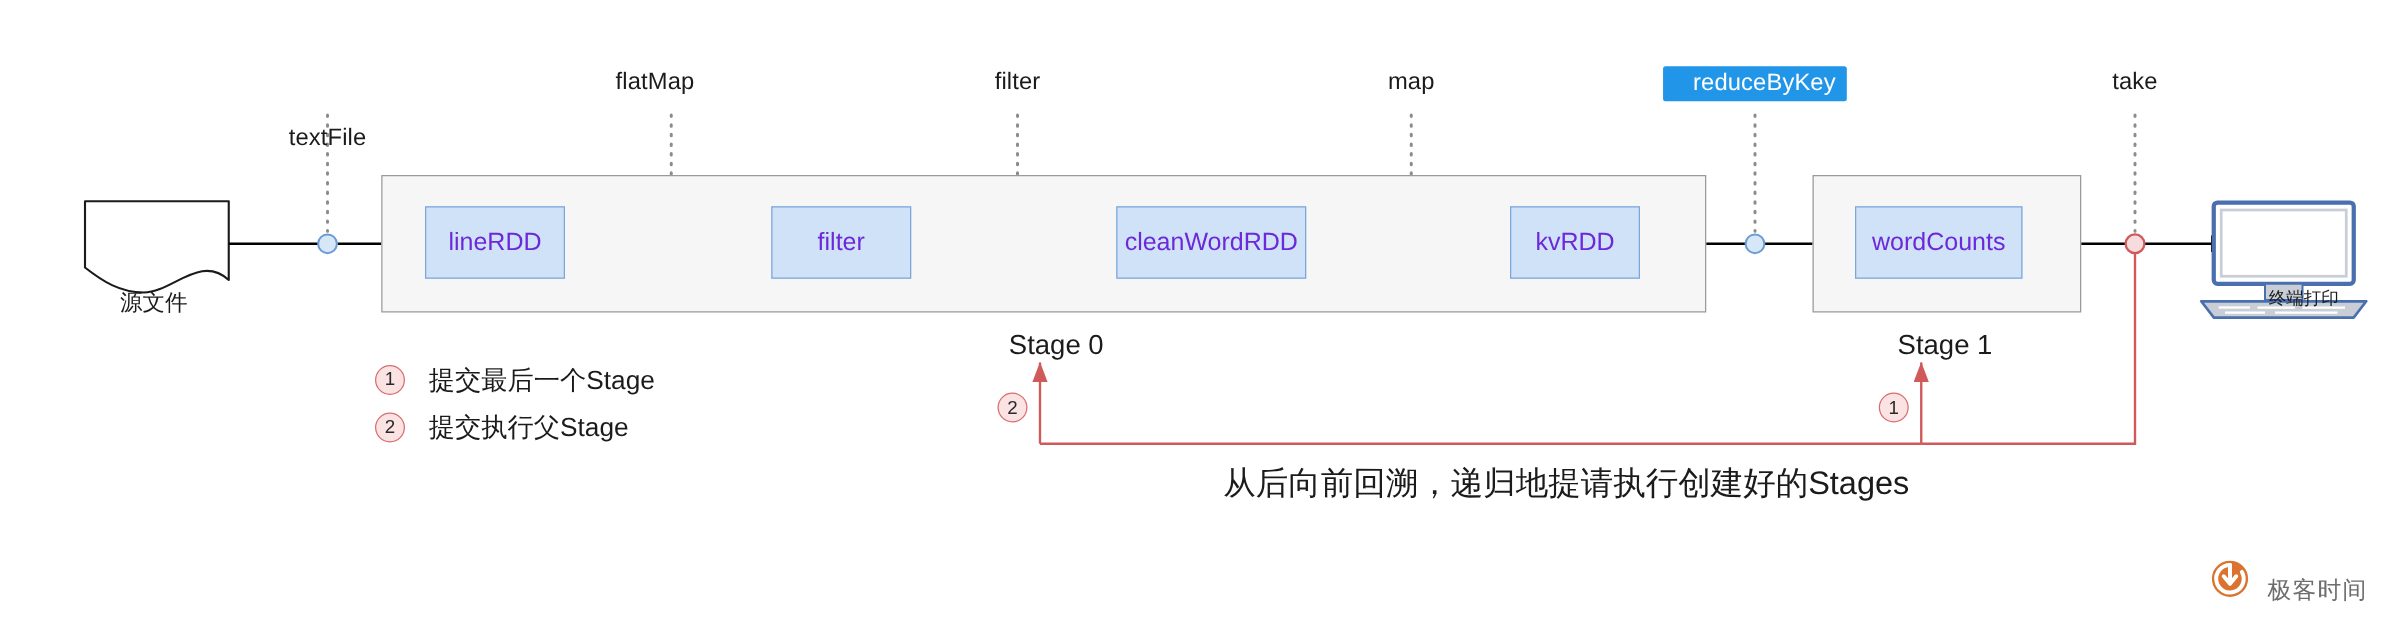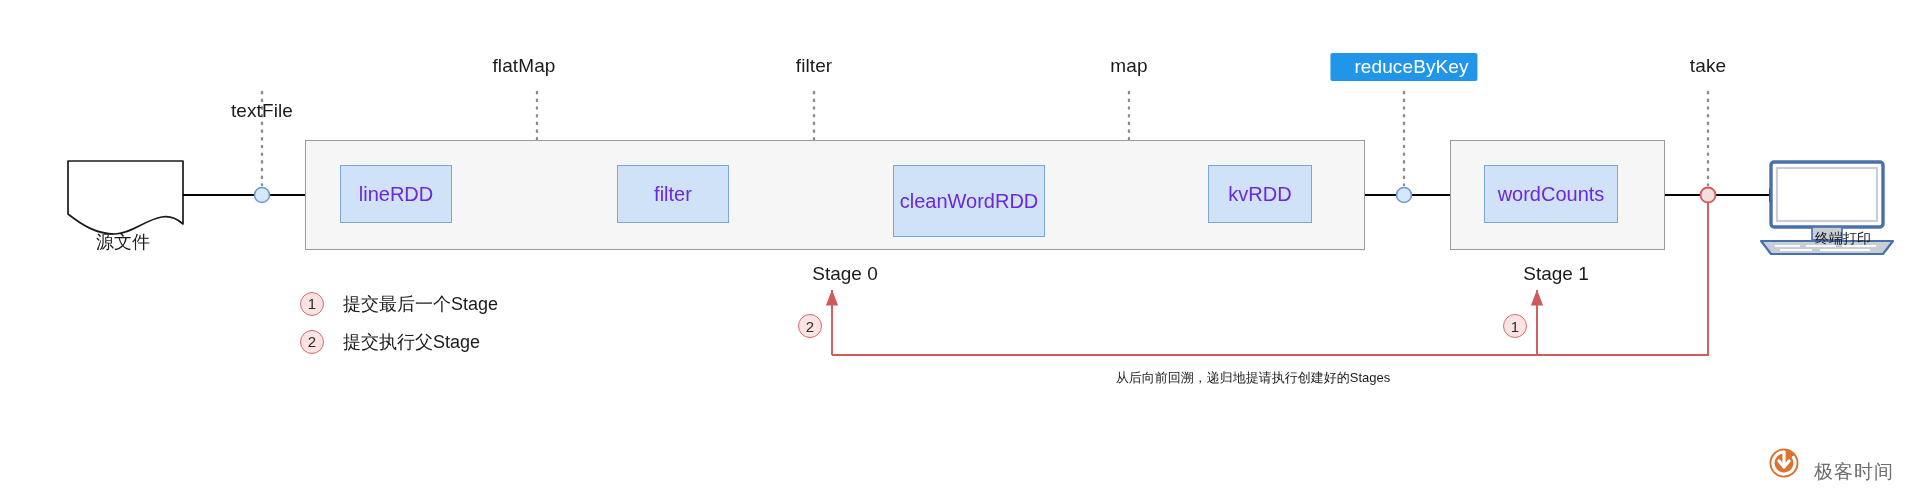--- a/index.html
+++ b/index.html
@@ -63,21 +63,21 @@
     align-items: center;
     justify-content: center;
     font-size: 20px;
     color: #6d28d9;
     white-space: nowrap;
   }
 
   
   .stage-caption {
     position: absolute;
-    font-size: 19px;
+    font-size: 22px;
     color: #1b1b1b;
     white-space: nowrap;
     transform: translateX(-50%);
   }
 
   
   .file-caption {
     position: absolute;
     font-size: 18px;
     color: #1b1b1b;
@@ -116,21 +116,21 @@
     color: #2a2a2a;
     font-size: 15px;
     display: flex;
     align-items: center;
     justify-content: center;
     flex: 0 0 auto;
     box-sizing: border-box;
   }
   .legend-text {
     margin-left: 19px;
-    font-size: 18px;
+    font-size: 21px;
     color: #1b1b1b;
     white-space: nowrap;
   }
 
   
   .flow-badge {
     position: absolute;
     width: 24px;
     height: 24px;
     border-radius: 50%;
@@ -140,21 +140,21 @@
     font-size: 15px;
     display: flex;
     align-items: center;
     justify-content: center;
     box-sizing: border-box;
   }
 
   
   .flow-note {
     position: absolute;
-    font-size: 13px;
+    font-size: 26px;
     color: #1b1b1b;
     white-space: nowrap;
     transform: translateX(-50%);
   }
 
   
   .watermark {
     position: absolute;
     right: 26px;
     bottom: 18px;
@@ -257,21 +257,21 @@
 
   <div class="op-label" style="left:262px; top:55px;margin-top:45px;">textFile</div>
   <div class="op-label" style="left:524px; top:55px;">flatMap</div>
   <div class="op-label" style="left:814px; top:55px;">filter</div>
   <div class="op-label" style="left:1129px; top:55px;">map</div>
   <div class="op-label highlighted" style="left:1404px; top:53px;padding-left:24px;">reduceByKey</div>
   <div class="op-label" style="left:1708px; top:55px;">take</div>
 
   <div class="rdd-box" style="left:340px; top:165px; width:112px; height:58px;">lineRDD</div>
   <div class="rdd-box" style="left:617px; top:165px; width:112px; height:58px;">filter</div>
-  <div class="rdd-box" style="left:893px; top:165px; width:152px; height:72px;">cleanWordRDD</div>
+  <div class="rdd-box" style="left:893px; top:165px; width:152px; height:58px;">cleanWordRDD</div>
   <div class="rdd-box" style="left:1208px; top:165px; width:104px; height:58px;">kvRDD</div>
   <div class="rdd-box" style="left:1484px; top:165px; width:134px; height:58px;">wordCounts</div>
 
   <div class="file-caption" style="left:123px; top:230px;">源文件</div>
 
   <div class="stage-caption" style="left:845px; top:263px;">Stage 0</div>
   <div class="stage-caption" style="left:1556px; top:263px;">Stage 1</div>
 
   <div class="terminal-caption" style="left:1827px; top:230px;">终端打印</div>
 

